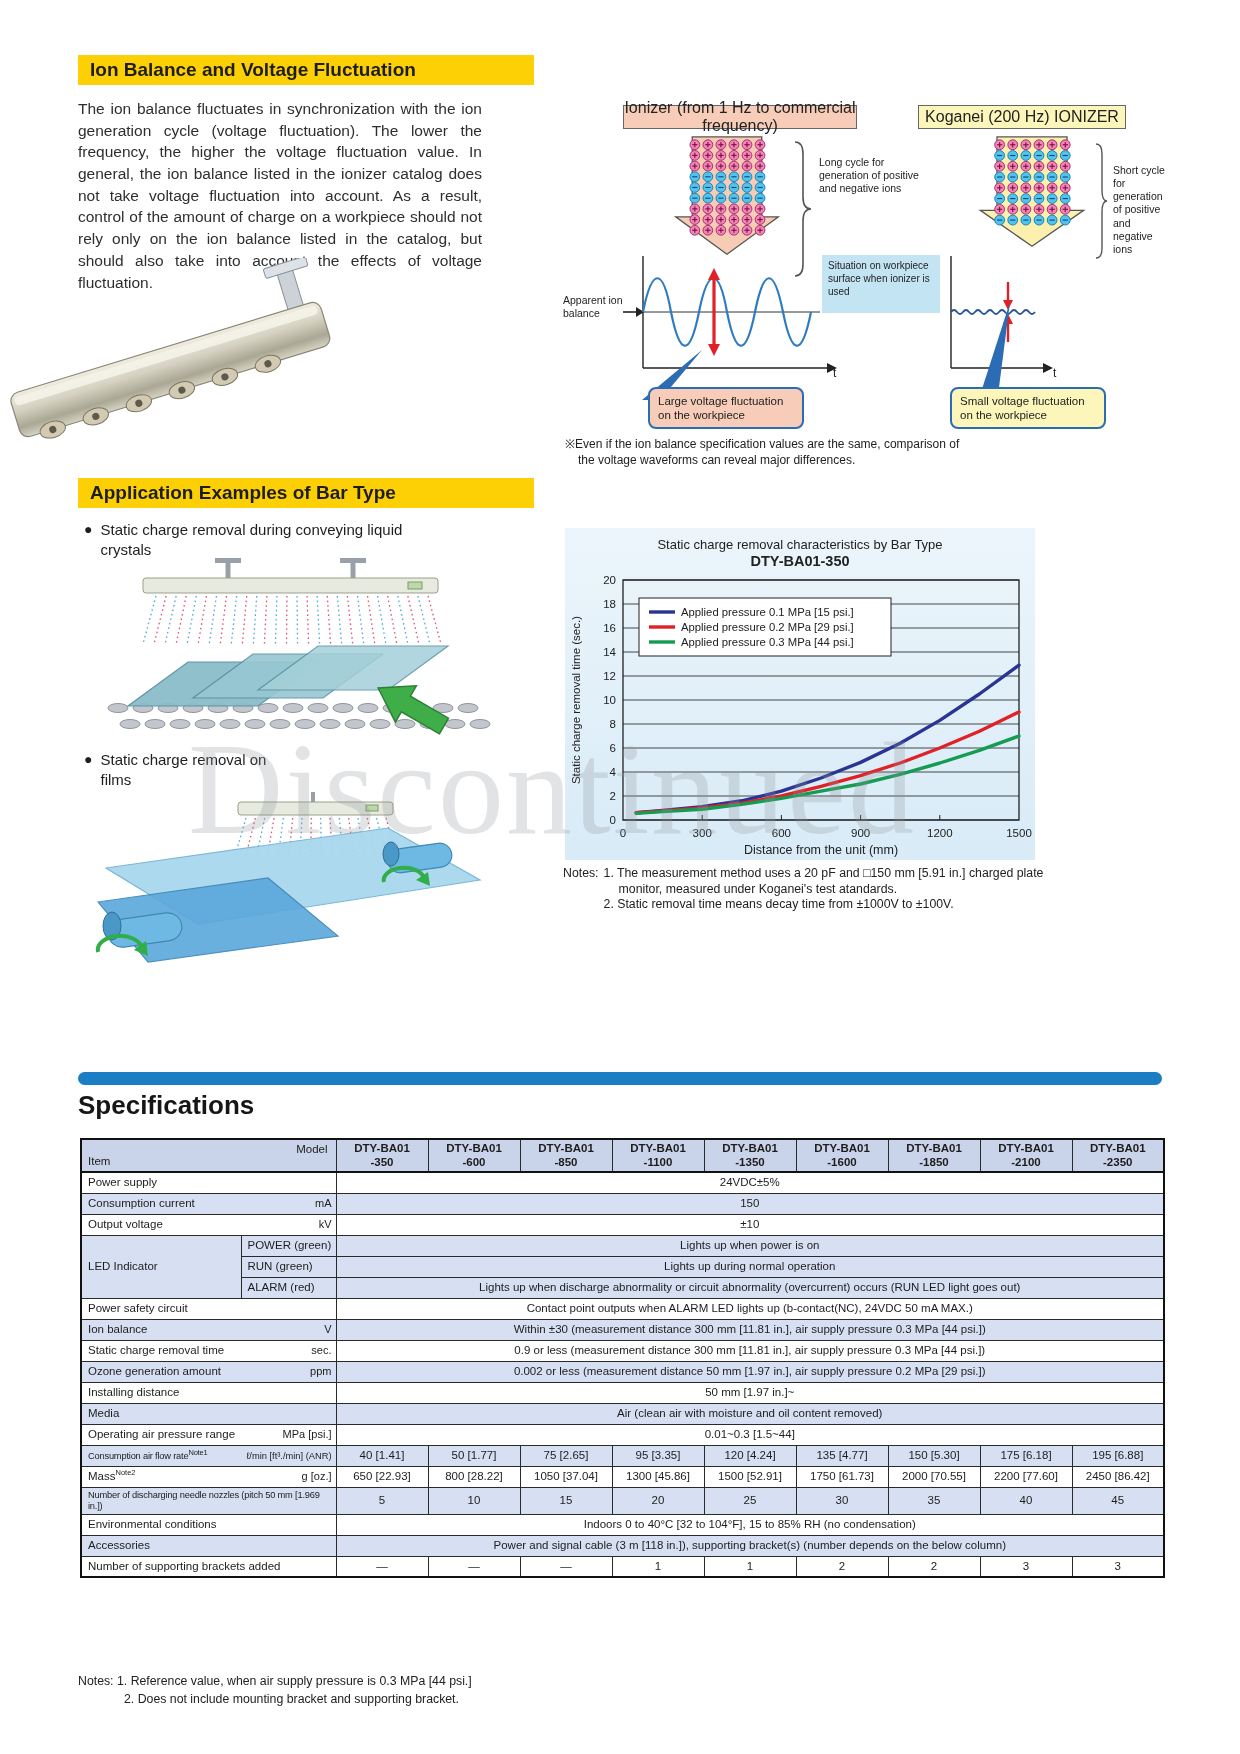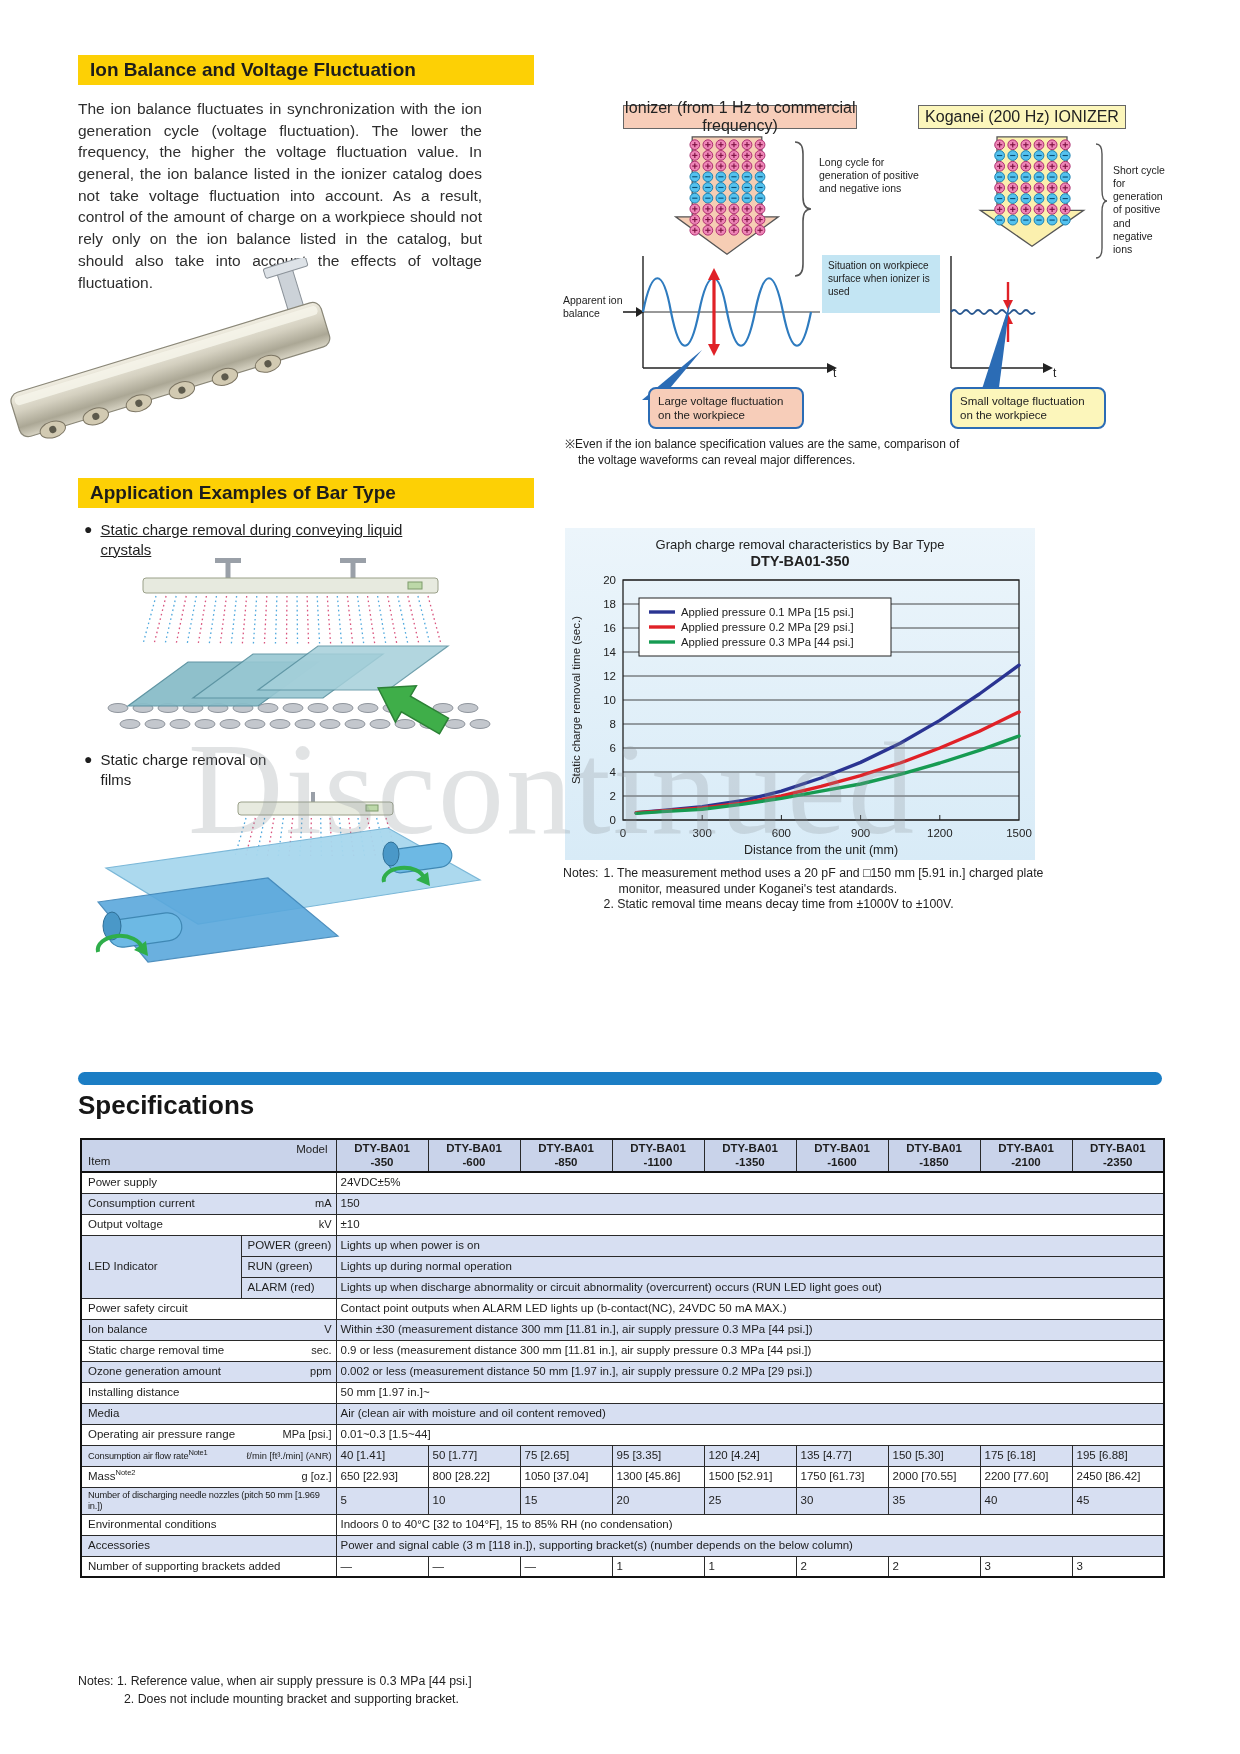--- a/index.html
+++ b/index.html
@@ -44,21 +44,21 @@
   #spec-table{border-collapse:collapse;width:1084px;table-layout:fixed;font-size:11.5px;color:#1d1d1d;border:2px solid #111;}
   #spec-table th,#spec-table td{border:1px solid #2a2a2a;padding:2px 4px;line-height:1.18;height:21px;box-sizing:border-box;}
   #spec-table tr.head th{background:#c9d3ea;font-weight:bold;border-bottom:2px solid #111;}
   #spec-table th.mh div{text-align:center;font-size:11.5px;}
   #spec-table th.corner{position:relative;background:#c9d3ea;
       background-image:linear-gradient(to bottom right,transparent calc(50% - 0.7px),#222 calc(50% - 0.7px),#222 calc(50% + 0.7px),transparent calc(50% + 0.7px));}
   .c-model{position:absolute;top:3px;right:8px;font-weight:normal;font-size:11.5px;}
   .c-item{position:absolute;bottom:3px;left:6px;font-weight:normal;font-size:11.5px;}
   #spec-table tr.shade td{background:#d7dff2;}
   #spec-table td.item{text-align:left;padding-left:6px;}
-  #spec-table td.val{margin-top:33px;}
+  #spec-table td.val{text-align:center;margin-top:33px;}
   #spec-table .iw{display:flex;justify-content:space-between;align-items:baseline;}
   #spec-table .unit{font-size:11px;margin-left:4px;white-space:nowrap;}
   #spec-table tr.cond .lbl{font-size:9.3px;letter-spacing:-0.2px;}
   #spec-table tr.cond .unit{font-size:9.3px;}
   #spec-table sup{font-size:7.5px;}
   .bnote{position:absolute;font-size:12.3px;color:#222;}
   #watermark{position:absolute;left:188px;top:712px;font-family:"Liberation Serif",serif;
              font-size:132px;color:#8e959b;opacity:0.26;letter-spacing:2px;pointer-events:none;}
 </style>
 </head>
@@ -440,21 +440,21 @@
       <div class="fn2">the voltage waveforms can reveal major differences.</div>
     </div>
   </div>
 
   <div class="ybar" style="left:78px;top:478px;width:456px;">
     <span>Application Examples of Bar Type</span>
   </div>
 
   <div class="bullet" style="left:84px;top:520px;width:380px;">
     <span class="dot">●</span>
-    <span style="width:345px;text-decoration:underline;">Static charge removal during conveying liquid crystals</span>
+    <span style="width:345px;">Static charge removal during conveying liquid crystals</span>
   </div>
 
   <svg class="abs" style="left:88px;top:556px;" width="420" height="192" viewBox="0 0 420 192">
     <line x1="140" y1="4" x2="140" y2="24" stroke="#9aa0a8" stroke-width="5"></line>
     <rect x="127" y="2" width="26" height="5" fill="#9aa0a8"></rect>
     <line x1="265" y1="4" x2="265" y2="24" stroke="#9aa0a8" stroke-width="5"></line>
     <rect x="252" y="2" width="26" height="5" fill="#9aa0a8"></rect>
     <rect x="55" y="22" width="295" height="15" rx="3" fill="#e7eadf" stroke="#9aa089" stroke-width="1"></rect>
     <rect x="320" y="26" width="14" height="7" fill="#bcd8a8" stroke="#7f9b6d"></rect>
     <g id="ill1-spray">
@@ -569,21 +569,21 @@
     <g>
       <rect x="300" y="56" width="64" height="24" rx="12" fill="#6db9e4" stroke="#3f88b4" stroke-width="1.2" transform="rotate(-8 332 68)"></rect>
       <ellipse cx="303" cy="64" rx="8" ry="12" fill="#4a98c8" stroke="#2f6f96"></ellipse>
       <path d="M296,92 a20,12 0 1,1 40,-4" fill="none" stroke="#2fae4a" stroke-width="4"></path>
       <polygon points="340,82 328,90 342,96" fill="#2fae4a"></polygon>
     </g>
   </svg>
 
 
   <div id="graph-panel">
-    <div id="chart-title">Graph charge removal characteristics by Bar Type</div>
+    <div id="chart-title">Static charge removal characteristics by Bar Type</div>
     <div id="chart-subtitle">DTY-BA01-350</div>
     <svg id="chart-svg" width="470" height="290" viewBox="0 0 470 290">
         <line x1="58" y1="250" x2="454" y2="250" stroke="#333" stroke-width="0.9"></line>
         <text x="51" y="254" text-anchor="end" font-size="11.5" fill="#222">0</text>
         <line x1="58" y1="226" x2="454" y2="226" stroke="#333" stroke-width="0.9"></line>
         <text x="51" y="230" text-anchor="end" font-size="11.5" fill="#222">2</text>
         <line x1="58" y1="202" x2="454" y2="202" stroke="#333" stroke-width="0.9"></line>
         <text x="51" y="206" text-anchor="end" font-size="11.5" fill="#222">4</text>
         <line x1="58" y1="178" x2="454" y2="178" stroke="#333" stroke-width="0.9"></line>
         <text x="51" y="182" text-anchor="end" font-size="11.5" fill="#222">6</text>

